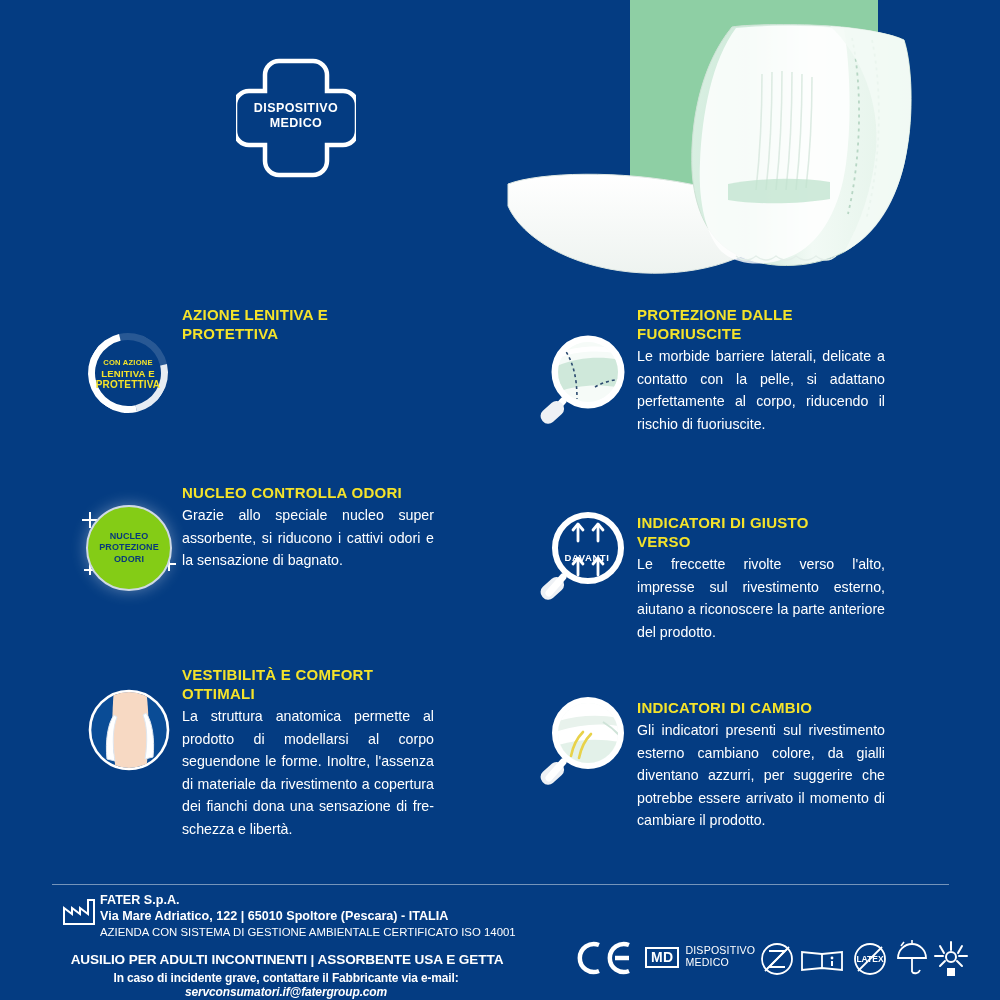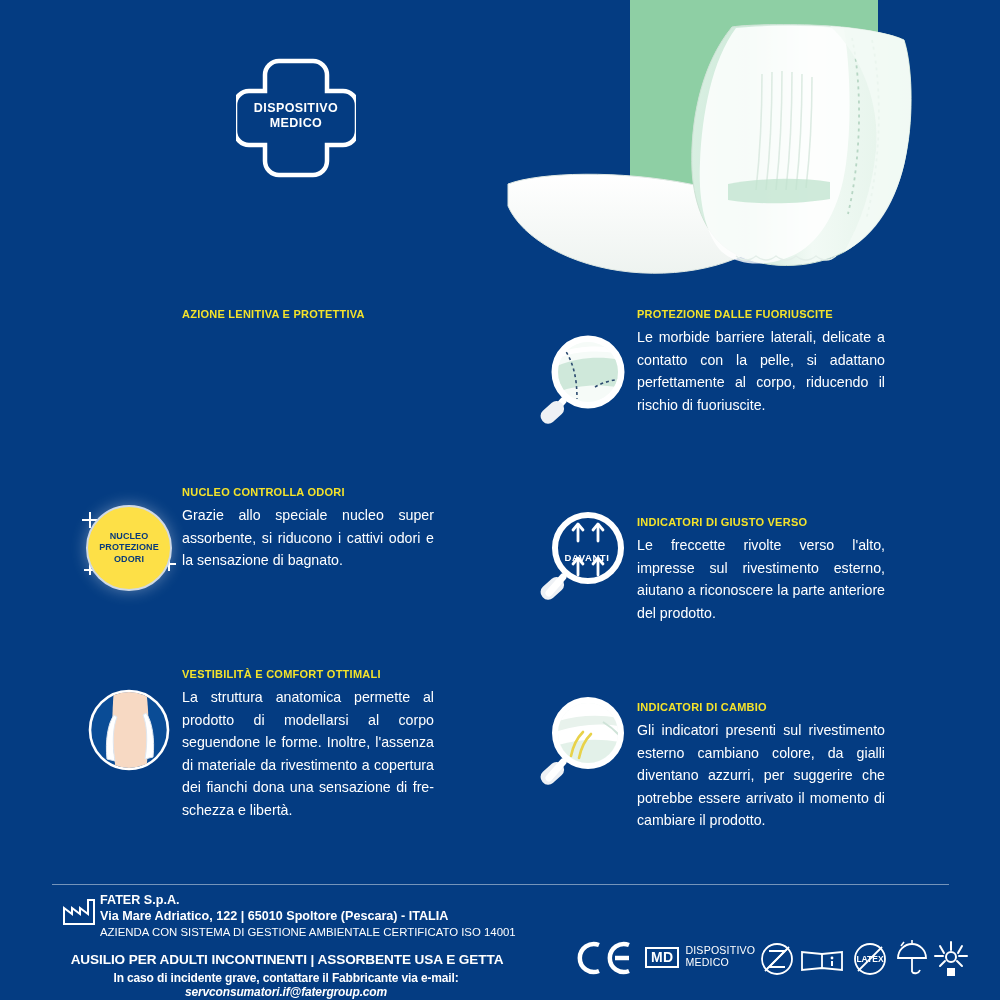--- a/index.html
+++ b/index.html
@@ -31,21 +31,21 @@
   .col-left  { left: 78px;  top: 305px; }
   .col-right { left: 533px; top: 305px; }
 
   .feature { position: relative; display: block; }
   .feature .icon-wrap {
     position: absolute; left: 0; top: 0; width: 104px; height: 110px;
   }
   .feature .txt { margin-left: 104px; padding-left: 0; }
 
   .f-title {
-    color: #f5e32a; font-size: 11px; font-weight: 700;
+    color: #f5e32a; font-size: 15px; font-weight: 700;
     letter-spacing: .25px; line-height: 19px; text-transform: uppercase;
   }
   .f-body {
     color: #ffffff; font-size: 14.2px; line-height: 22.5px;
     text-align: justify; margin-top: 2px; width: 252px;
   }
   .col-right .f-body { width: 248px; }
 
   
   .ring-badge { position: relative; width: 80px; height: 80px; margin: 28px 0 0 10px; }
@@ -62,21 +62,21 @@
     line-height: 11px;
   }
   .ring-badge .l1 { color: #f5e32a; font-size: 7.6px; font-weight: 700; letter-spacing: .2px; }
   .ring-badge .l2 { color: #f5e32a; font-size: 9.6px; font-weight: 700; letter-spacing: .2px; }
   .ring-badge .l3 { color: #f5e32a; font-size: 10px; font-weight: 700; letter-spacing: .2px; }
 
   
   .disc-badge { position: relative; width: 86px; height: 86px; margin: 22px 0 0 8px; }
   .disc-badge .disc {
     position: absolute; inset: 0; border-radius: 50%;
-    background: #fde047; border: 2px solid #cfd9e6;
+    background: #84cc16; border: 2px solid #cfd9e6;
     display: flex; align-items: center; justify-content: center;
     box-shadow: 0 0 16px rgba(255,255,255,.35);
   }
   .disc-badge .disc-txt {
     color: #083a7a; font-size: 9px; font-weight: 700;
     text-align: center; line-height: 11.5px; letter-spacing: .1px;
   }
   .spark { position: absolute; background: #ffffff; }
 
   
@@ -193,20 +193,30 @@
     </svg>
     <div class="md-cross-text">
       <div>DISPOSITIVO</div>
       <div>MEDICO</div>
     </div>
   </div>
 
   <div class="col col-left">
 
     <div class="feature" style="height:178px">
+      <div class="icon-wrap">
+        <div class="ring-badge">
+          <div class="ring"></div>
+          <div class="ring-txt">
+            <div class="l1">CON AZIONE</div>
+            <div class="l2">LENITIVA E</div>
+            <div class="l3">PROTETTIVA</div>
+          </div>
+        </div>
+      </div>
       <div class="txt">
         <div class="f-title" style="width:230px">AZIONE LENITIVA E PROTETTIVA</div>
       </div>
     </div>
 
     <div class="feature" style="height:182px">
       <div class="icon-wrap">
         <div class="disc-badge">
           <span class="spark" style="left:-4px;top:14px;width:16px;height:2px;"></span>
           <span class="spark" style="left:3px;top:7px;width:2px;height:16px;"></span>

